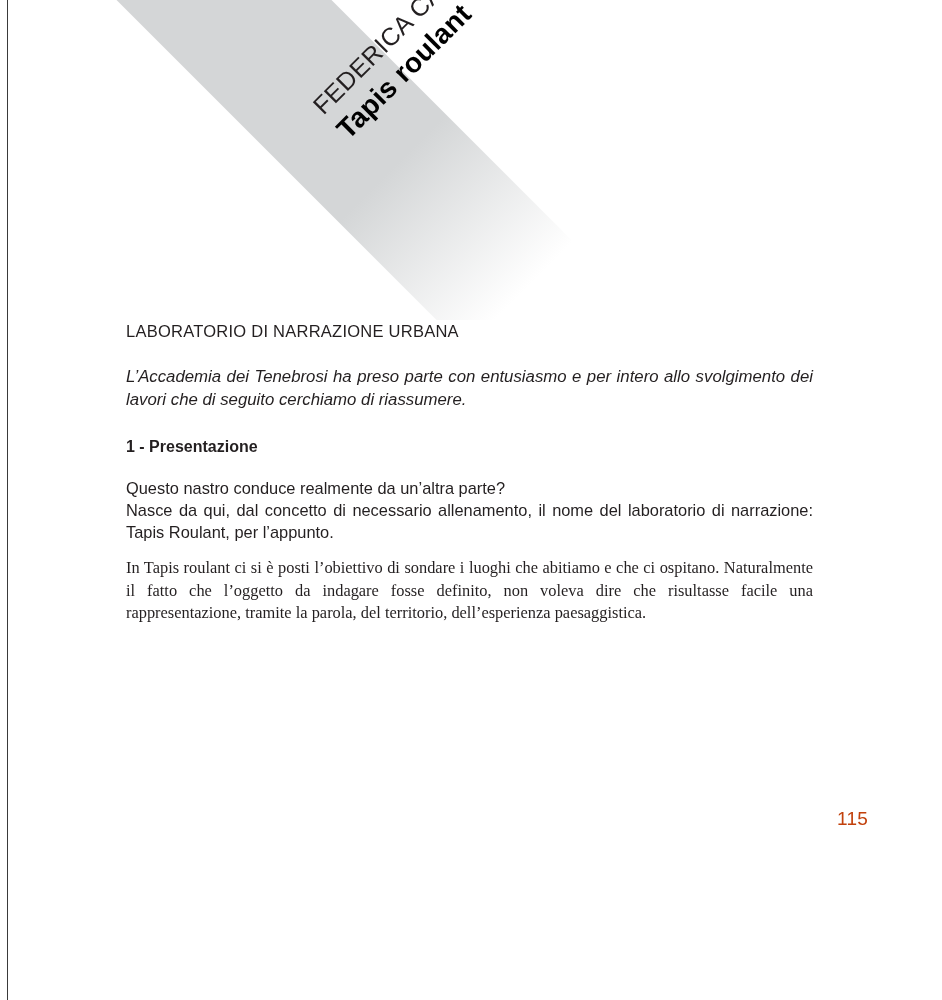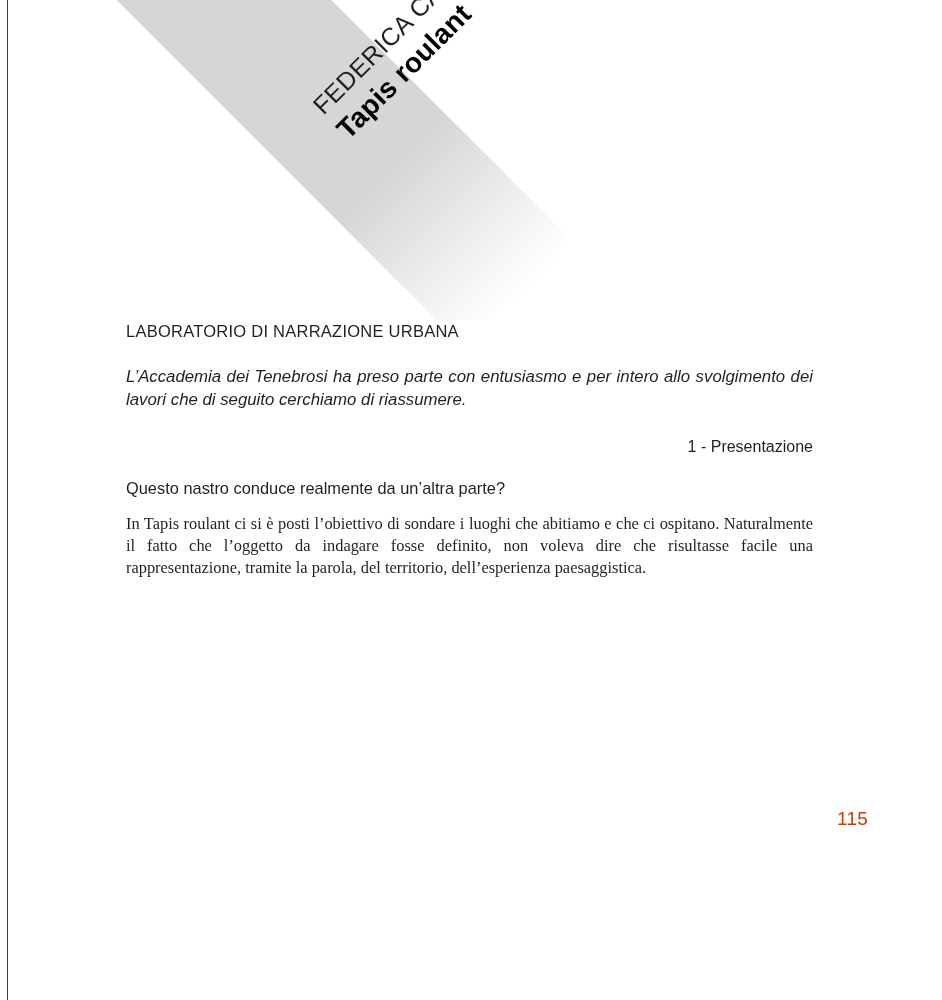--- a/index.html
+++ b/index.html
@@ -94,24 +94,23 @@
     font-style: italic;
     line-height: 1.36;
     text-align: justify;
     margin: 0;
   }
   .intro p {
     margin: 0;
   }
   .subheading {
     font-size: 16px;
-    font-weight: normal;
+    font-weight: bold;
     margin: 26px 0 20px 0;
     line-height: 1.2;
-    text-align: right;
   }
   .body-block {
     font-size: 16.4px;
     line-height: 1.355;
     text-align: justify;
     margin: 0;
   }
   .body-block p {
     margin: 0;
   }
@@ -151,18 +150,19 @@
   <h1 class="section-heading">LABORATORIO DI NARRAZIONE URBANA</h1>
 
   <div class="intro">
     <p>L’Accademia dei Tenebrosi ha preso parte con entusiasmo e per intero allo svolgimento dei lavori che di seguito cerchiamo di riassumere.</p>
   </div>
 
   <h2 class="subheading">1 - Presentazione</h2>
 
   <div class="body-block">
     <p>Questo nastro conduce realmente da un’altra parte?</p>
+    <p>Nasce da qui, dal concetto di necessario allenamento, il nome del laboratorio di narrazione: Tapis Roulant, per l’appunto.</p>
     <p class="spaced-before">In Tapis roulant ci si è posti l’obiettivo di sondare i luoghi che abitiamo e che ci ospitano. Naturalmente il fatto che l’oggetto da indagare fosse definito, non voleva dire che risultasse facile una rappresentazione, tramite la parola, del territorio, dell’esperienza paesaggistica.</p>
   </div>
 
 </div>
 
 <div class="page-number">115</div>
 
 </body></html>

